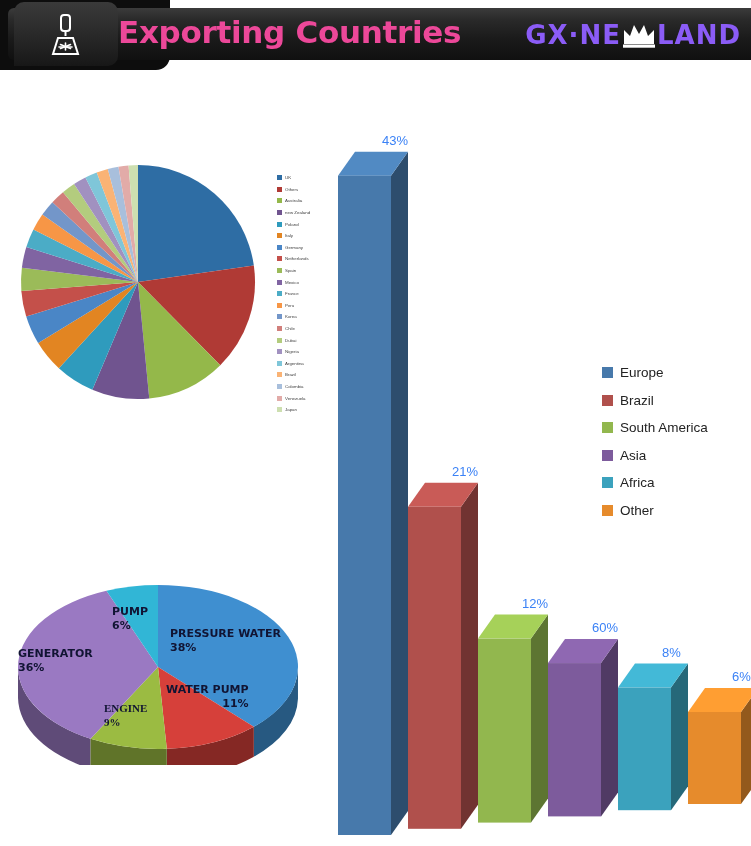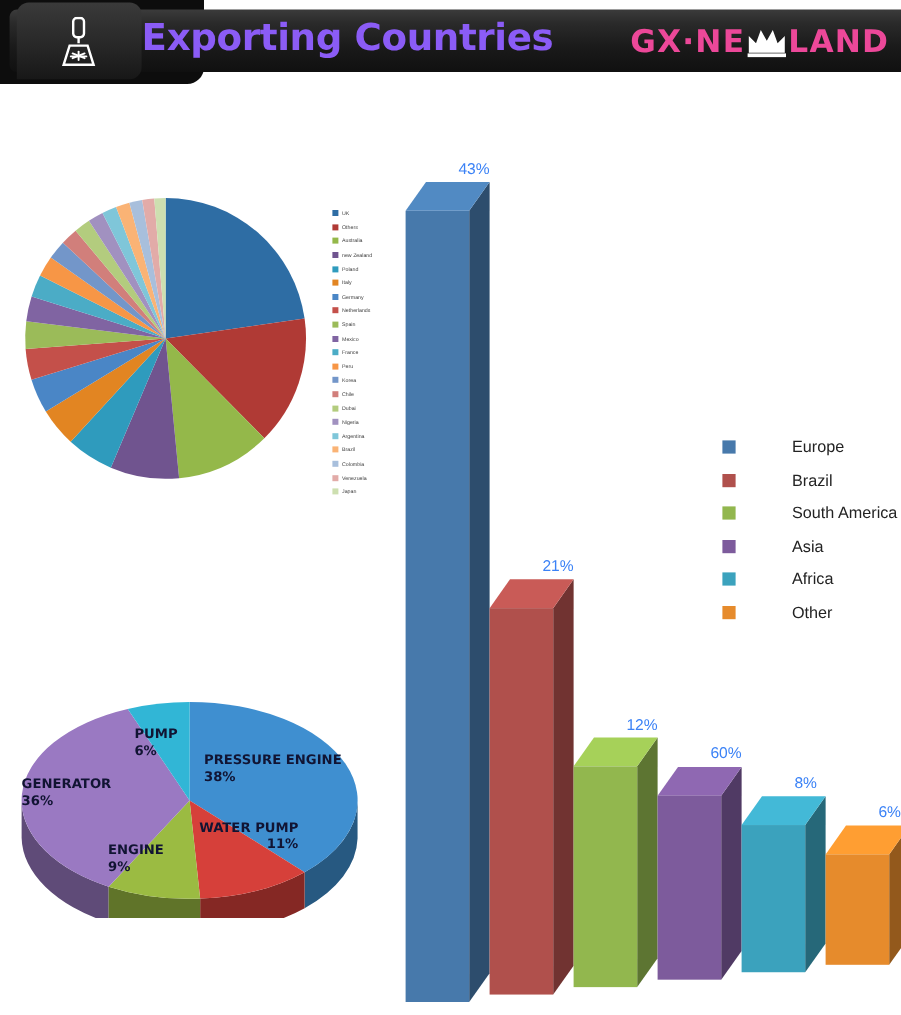--- a/index.html
+++ b/index.html
@@ -28,31 +28,31 @@
   .hdr-tab{
     position:absolute;left:14px;top:2px;width:104px;height:64px;
     background:linear-gradient(180deg,#3a3a3a 0%,#262626 60%,#171717 100%);
     border-radius:10px 10px 10px 0;
   }
   .hdr-icon{
     position:absolute;left:40px;top:14px;width:52px;height:44px;
   }
   .hdr-title{
     position:absolute;left:118px;top:14px;
-    font-size:31px;font-weight:bold;color:#8b5cf6;
+    font-size:31px;font-weight:bold;color:#ec4899;
     letter-spacing:-0.3px;
     white-space:nowrap;
     font-family:"DejaVu Sans", sans-serif;
   }
   .hdr-logo{
     position:absolute;right:10px;top:20px;
     height:30px;display:flex;align-items:center;
   }
   .logo-text{
-    font-size:26px;font-weight:bold;color:#ec4899;
+    font-size:26px;font-weight:bold;color:#8b5cf6;
     letter-spacing:1px;
     font-family:"DejaVu Sans", sans-serif;
     white-space:nowrap;
   }
   .crown{
     display:inline-block;vertical-align:middle;margin:0 1px;
   }
 
   
   .chart-box{position:absolute;}
@@ -89,21 +89,21 @@
   #bar-chart{left:336px;top:75px;width:415px;height:771px;}
   .bar-val{
     position:absolute;
     font-size:13px;color:#3b82f6;
     font-family:"Liberation Sans", sans-serif;
     white-space:nowrap;
   }
   #bar-legend{
     position:absolute;left:602px;top:365px;
   }
-  .bl-row{display:flex;align-items:center;margin-bottom:12.5px;gap:40px;}
+  .bl-row{display:flex;align-items:center;margin-bottom:12.5px;}
   .bl-sw{width:11px;height:11px;margin-right:7px;flex:0 0 auto;}
   .bl-tx{font-size:13.5px;color:#232323;white-space:nowrap;
          font-family:"Liberation Sans", sans-serif;}
 </style>
 </head>
 <body>
 
 <div id="header">
   <div class="hdr-shadow"></div>
   <div class="hdr-bar"></div>
@@ -252,23 +252,23 @@
       <path d="M 82.5544856257599 163.85714776359683 A 140 82 0 0 1 10.011053811465757 93.03041527043493 L 10.011053811465757 123.03041527043493 A 140 82 0 0 0 82.5544856257599 193.85714776359683 Z" fill="#5f4b78"></path>
       <path d="M 245.83659483001645 151.77542744855572 A 140 82 0 0 1 158.7906727341039 173.8381917311183 L 158.7906727341039 203.8381917311183 A 140 82 0 0 0 245.83659483001645 181.77542744855572 Z" fill="#852824"></path>
       <path d="M 158.7906727341039 173.8381917311183 A 140 82 0 0 1 82.5544856257599 163.85714776359683 L 82.5544856257599 193.85714776359683 A 140 82 0 0 0 158.7906727341039 203.8381917311183 Z" fill="#607429"></path>
       <path d="M 150 92 L 150 10 A 140 82 0 0 1 245.83659483001645 151.77542744855572 Z" fill="#3f8fd0"></path>
       <path d="M 150 92 L 245.83659483001645 151.77542744855572 A 140 82 0 0 1 158.7906727341039 173.8381917311183 Z" fill="#d6403a"></path>
       <path d="M 150 92 L 158.7906727341039 173.8381917311183 A 140 82 0 0 1 82.5544856257599 163.85714776359683 Z" fill="#9bbb42"></path>
       <path d="M 150 92 L 82.5544856257599 163.85714776359683 A 140 82 0 0 1 98.46256262414511 15.758328157163376 Z" fill="#9a79c2"></path>
       <path d="M 150 92 L 98.46256262414511 15.758328157163376 A 140 82 0 0 1 149.99999999999997 10 Z" fill="#31b6d6"></path>
     </svg>
   <div id="pie2-labels">
-      <div class="pp-label" style="left: 162px; top: 52px;"><span>PRESSURE ENGINE</span><span class="pct">38%</span></div>
+      <div class="pp-label" style="left: 162px; top: 52px;"><span>PRESSURE WATER</span><span class="pct">38%</span></div>
       <div class="pp-label" style="left: 158px; top: 108px; text-align: right;"><span>WATER PUMP</span><span class="pct">11%</span></div>
-      <div class="pp-label" style="left: 82px; top: 127px;"><span>ENGINE</span><span class="pct">9%</span></div>
+      <div class="pp-label" style="left: 96px; top: 127px; font-family: Liberation Serif, serif;"><span>ENGINE</span><span class="pct">9%</span></div>
       <div class="pp-label" style="left: 10px; top: 72px;"><span>GENERATOR</span><span class="pct">36%</span></div>
       <div class="pp-label" style="left: 104px; top: 18px; margin-top: 12px;"><span>PUMP</span><span class="pct">6%</span></div>
     </div>
 </div>
 
 <div class="chart-box" id="bar-chart">
   <svg id="bar-svg" width="415" height="771" viewBox="0 0 415 771">
       <path d="M 55 100.66666666666663 L 72 76.66666666666663 L 72 736 L 55 760 Z" fill="#2d4d6d"></path>
       <path d="M 2 100.66666666666663 L 19 76.66666666666663 L 72 76.66666666666663 L 55 100.66666666666663 Z" fill="#518ac3"></path>
       <rect x="2" y="100.66666666666663" width="53" height="659.3333333333334" fill="#4779ab"></rect>

